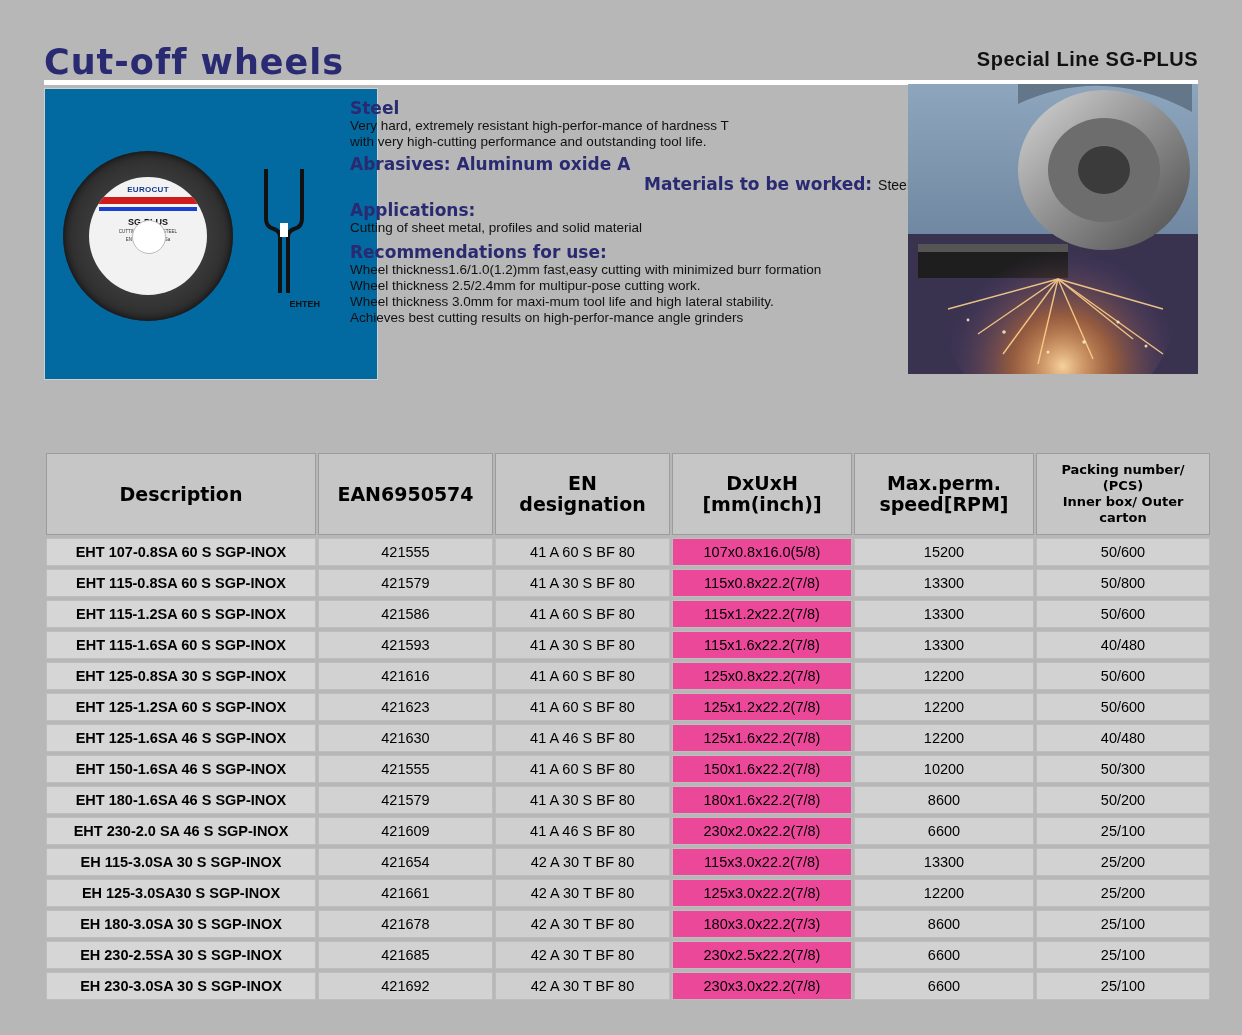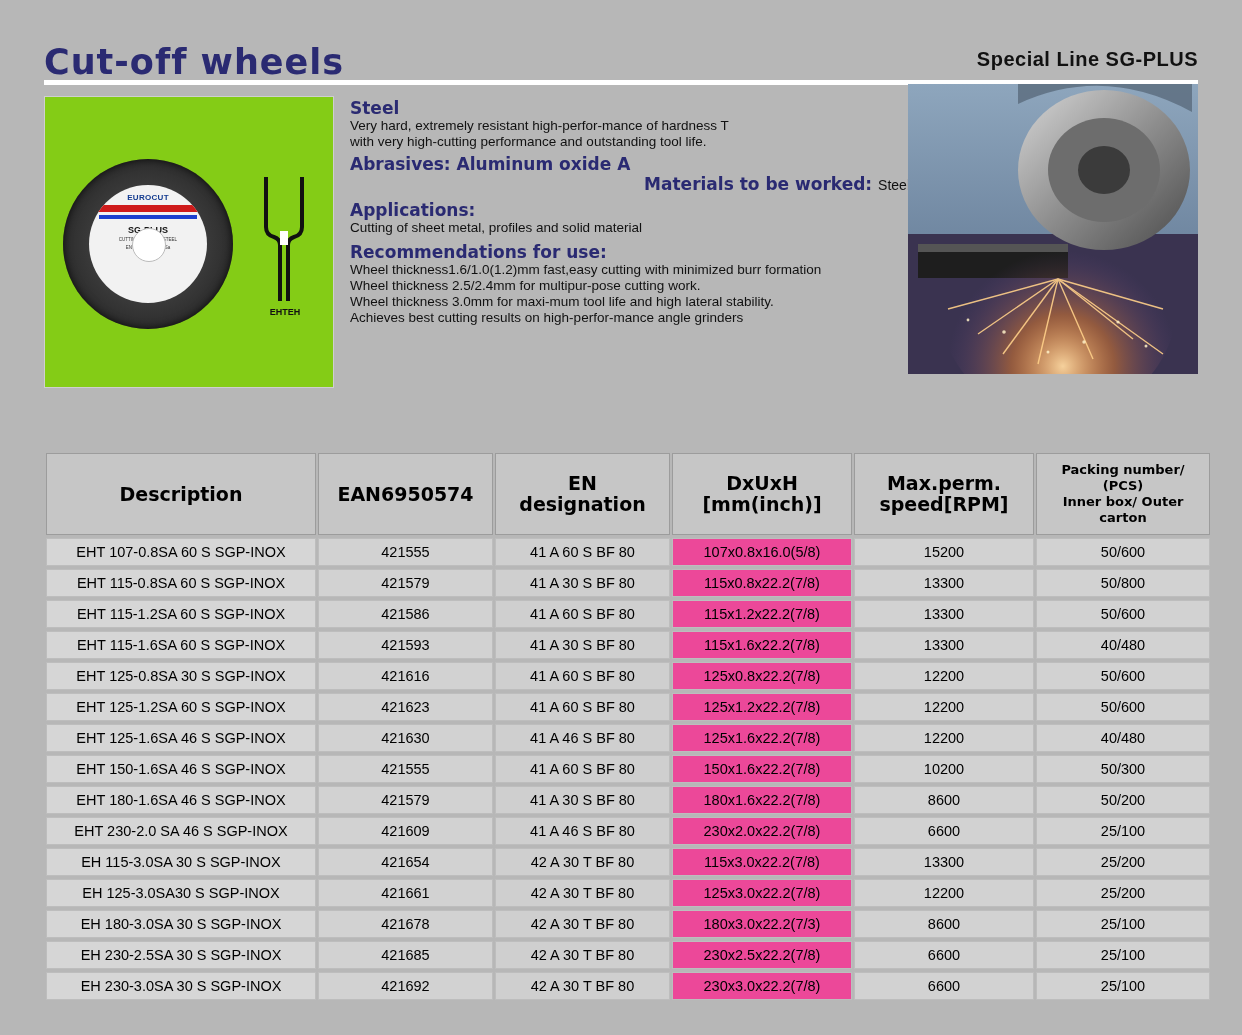--- a/index.html
+++ b/index.html
@@ -53,26 +53,27 @@
   
   .content-band {
     position: relative;
     margin: 14px 44px 0 44px;
     height: 290px;
   }
 
   .photo-left {
     position: absolute;
     left: 0;
-    top: 12px;
+    top: 4px;
     width: 288px;
     height: 290px;
-    background: #84cc16;
+    background: #0369a1;
     border: 1px solid #cfcfcf;
     overflow: hidden;
+    padding-left: 44px;
   }
 
   
   .disc-wrap {
     position: absolute;
     left: 18px;
     top: 62px;
     width: 170px;
     height: 170px;
   }
@@ -143,21 +144,21 @@
   .profile-wrap svg { display: block; }
   .profile-labels {
     position: absolute;
     left: 0;
     top: 132px;
     width: 70px;
     font-size: 9px;
     font-weight: bold;
     color: #111;
     display: flex;
-    justify-content: center;
+    justify-content: flex-end;
   }
 
   
   .text-block {
     position: absolute;
     left: 306px;
     top: 10px;
     width: 560px;
     color: #111;
   }
@@ -232,20 +233,21 @@
     text-align: center;
     font-size: 14.5px;
     padding: 5px 2px;
     color: #000;
     border: 1px solid #bdbdbd;
     white-space: nowrap;
     overflow: hidden;
   }
   tbody td.desc {
     background: #d6d6d6;
+    font-weight: bold;
   }
   tbody td.dims {
     background: #ec4899;
   }
   tbody td.ean,
   tbody td.speed,
   tbody td.pack {
     background: #d2d2d2;
   }
   col.c-desc { width: 270px; }

